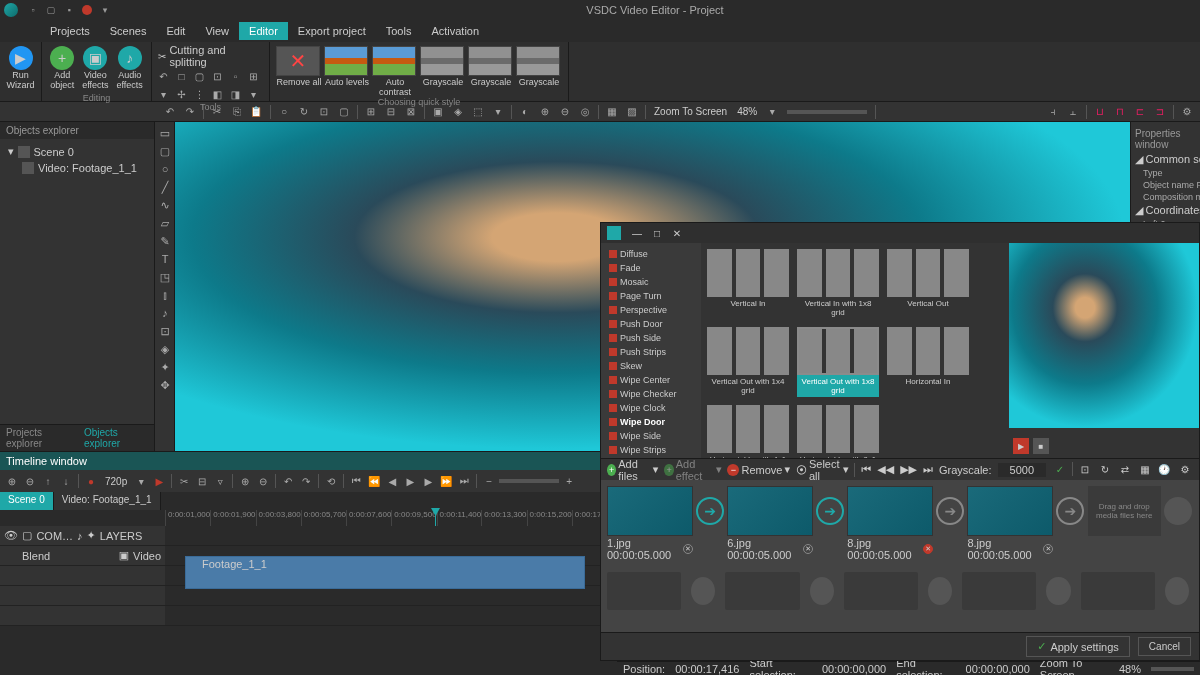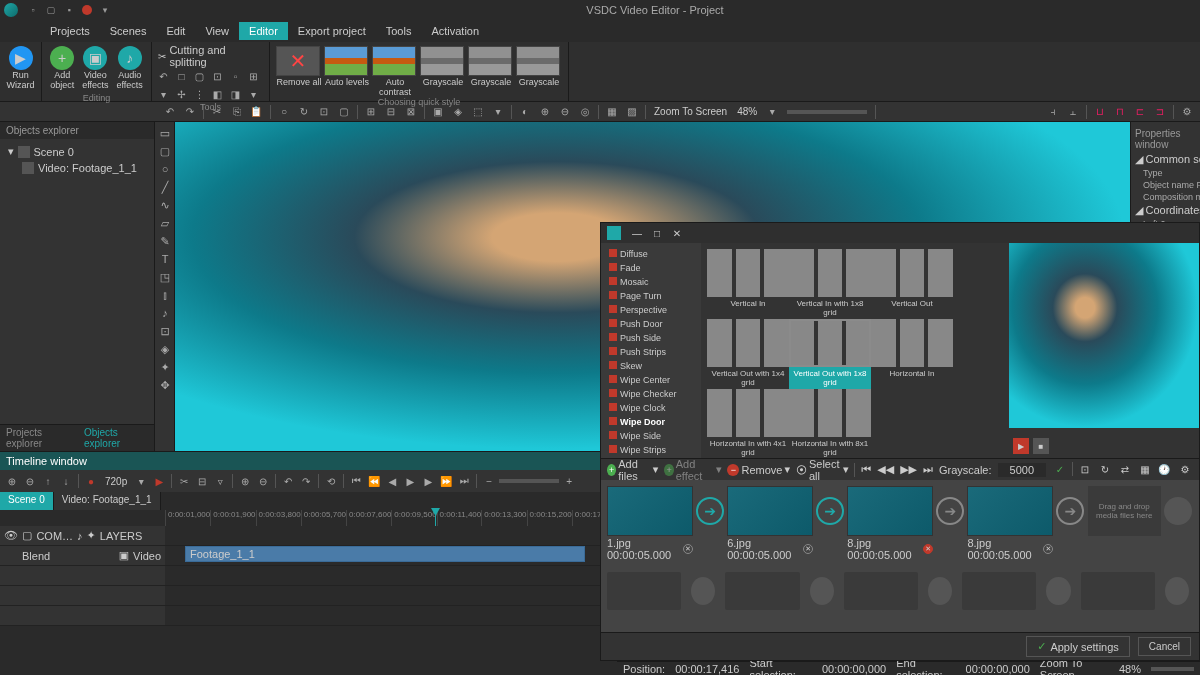--- a/index.html
+++ b/index.html
@@ -60,33 +60,33 @@
 .tltabs .tab{padding:2px 8px;background:#333;font-size:10px;border-right:1px solid #1a1a1a}
 .tltabs .tab.active{background:#1fa8a8;color:#fff}
 .tlruler{height:16px;background:#2a2a2a;display:flex;position:relative;padding-left:165px}
 .tlruler .tick{font-size:8px;color:#888;flex:1;border-left:1px solid #444;padding-left:2px}
 .tlplayhead{position:absolute;left:435px;top:0;width:1px;height:120px;background:#1fa8a8}
 .tlplayhead::before{content:"";position:absolute;top:-2px;left:-4px;width:9px;height:8px;background:#1fa8a8;clip-path:polygon(0 0,100% 0,50% 100%)}
 .tltracks{flex:1;background:#2a2a2a;position:relative}
 .tltrackrow{height:20px;display:flex;border-bottom:1px solid #222}
 .tltrackrow .hdr{width:165px;background:#333;display:flex;align-items:center;padding:0 4px;gap:4px;font-size:9px}
 .tltrackrow .clips{flex:1;position:relative}
-.clip{position:absolute;top:0;height:16px;background:#4a7ba8;border:1px solid #3a6b98;font-size:9px;padding:1px 4px;color:#fff}
+.clip{position:absolute;top:10px;height:33px;background:#4a7ba8;border:1px solid #3a6b98;font-size:9px;padding:1px 16px;color:#fff}
 .statusbar{height:14px;background:#2a2a2a;border-top:1px solid #1a1a1a;display:flex;align-items:center;justify-content:flex-end;padding:0 6px;gap:10px;font-size:9px;color:#888}
 .wizard{position:absolute;left:600px;top:222px;width:600px;height:439px;background:#3a3a3a;border:1px solid #1a1a1a;z-index:10;display:flex;flex-direction:column}
 .wizard-title{height:20px;background:#2f2f2f;display:flex;align-items:center;padding:0 6px}
 .wizard-title .ico{width:14px;height:14px;background:#1fa8a8;margin-right:6px}
 .wizard-title .txt{flex:1;text-align:center;font-size:11px}
 .wizard-title .wbtn{width:20px;text-align:center;font-size:10px;cursor:pointer}
 .wizard-body{flex:1;display:flex;overflow:hidden}
 .wizard-left{width:100px;background:#3a3a3a;padding:4px;overflow-y:auto}
-.wizard-left .eff{font-size:9px;padding:2px 4px;cursor:pointer;display:flex;align-items:flex-start;gap:3px}
+.wizard-left .eff{font-size:9px;padding:2px 4px;cursor:pointer;display:flex;align-items:center;gap:3px}
 .wizard-left .eff.active{font-weight:bold;color:#fff}
 .wizard-left .eff .dot{width:8px;height:8px;background:#c0392b}
-.wizard-mid{flex:1;background:#333;padding:6px;overflow-y:auto;display:flex;flex-wrap:wrap;align-content:flex-start;position:relative}
+.wizard-mid{flex:1;background:#333;padding:6px;overflow-y:auto;display:flex;flex-wrap:wrap;gap:8px;align-content:flex-start;position:relative}
 .wizard-mid::-webkit-scrollbar{width:10px}
 .wizard-mid::-webkit-scrollbar-track{background:#2a2a2a}
 .wizard-mid::-webkit-scrollbar-thumb{background:#555}
 .trans-thumb{width:82px;text-align:center;cursor:pointer}
 .trans-thumb .img{width:82px;height:48px;background:linear-gradient(90deg,#888 30%,#333 30%,#333 35%,#888 35%,#888 65%,#333 65%,#333 70%,#888 70%);filter:grayscale(1);border:1px solid transparent}
 .trans-thumb.selected .img{border:2px solid #1fa8a8}
 .trans-thumb.selected .cap{background:#1fa8a8;color:#fff}
 .trans-thumb .cap{font-size:8px;padding:2px 0}
 .wizard-right{width:190px;background:#2a2a2a;display:flex;flex-direction:column}
 .wizard-preview{flex:1;background:radial-gradient(ellipse at 40% 35%,#d4a574 6%,#2a4a5a 20%,#0d7a8a 45%,#1fc8d8 70%)}

